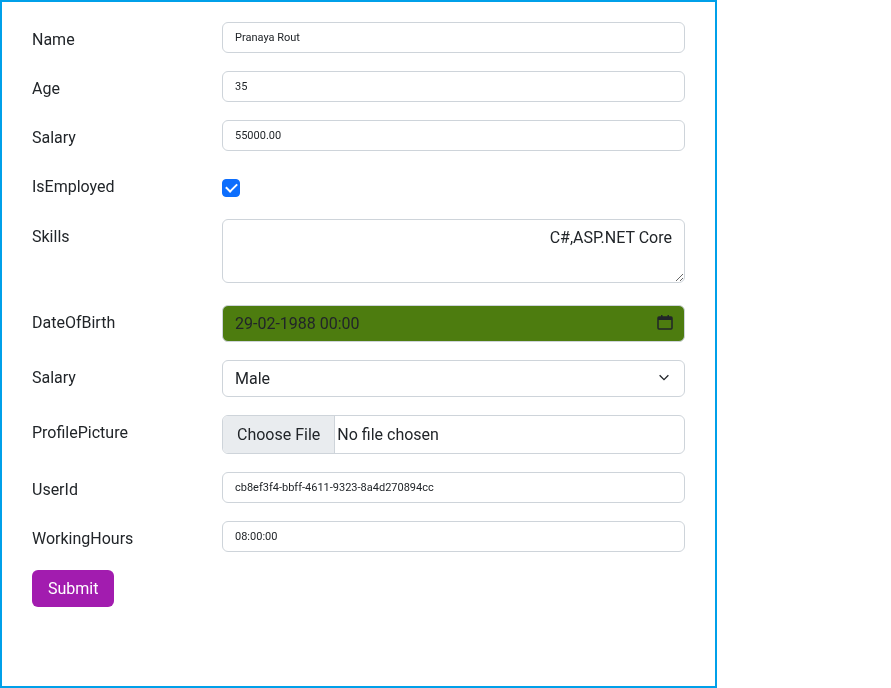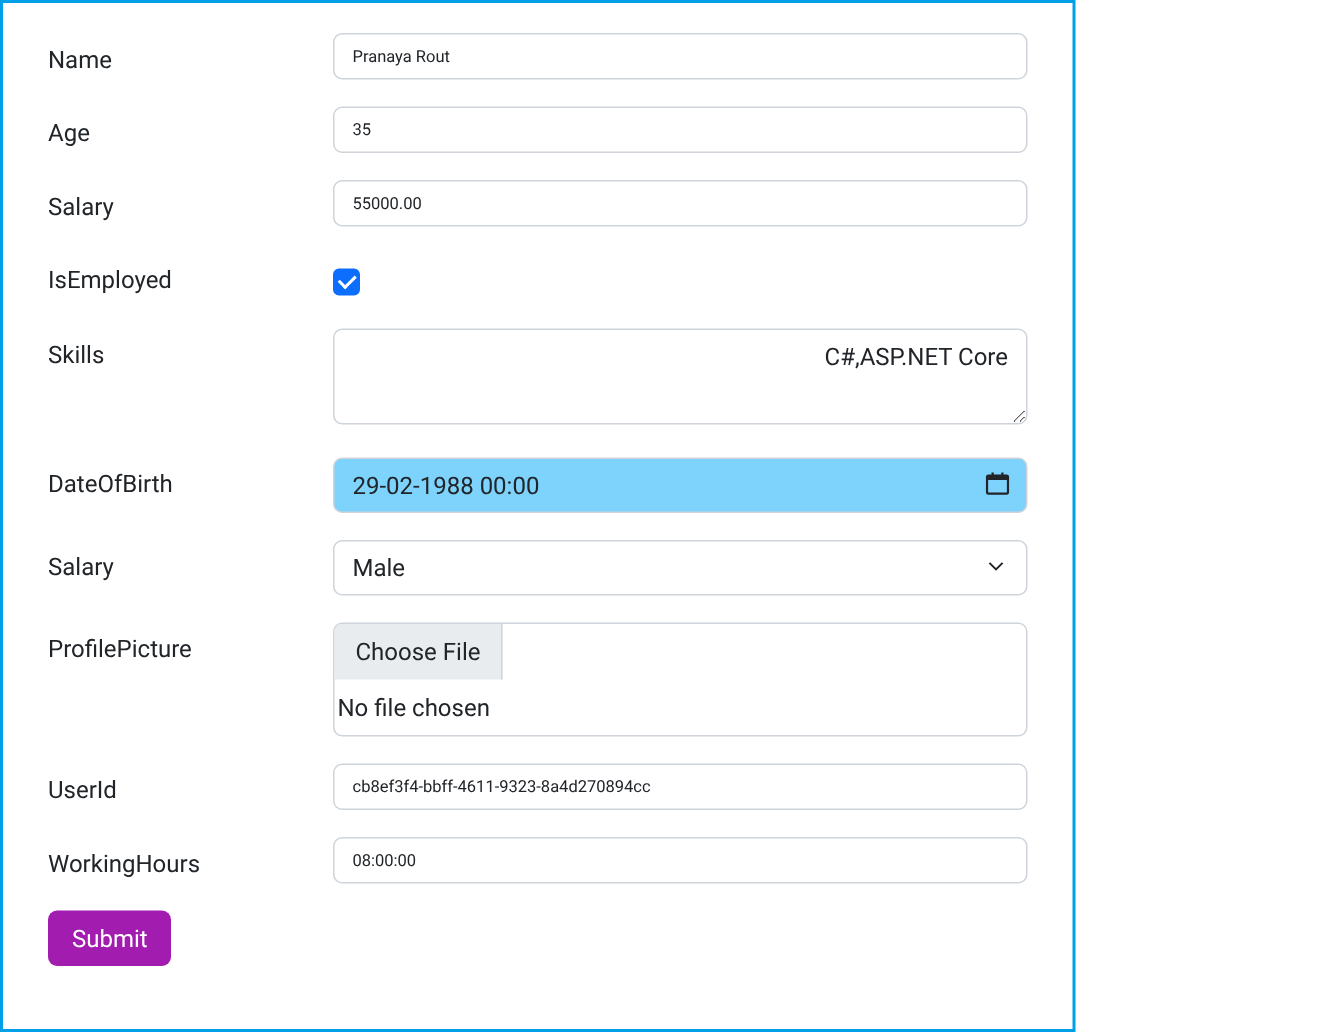--- a/index.html
+++ b/index.html
@@ -86,21 +86,21 @@
       align-items: center;
     }
     .date-input {
       width: 100%;
       padding: 8px 12px;
       padding-right: 40px;
       border: 1px solid #ced4da;
       border-radius: 6px;
       font-size: 16px;
       color: #212529;
-      background: #7dd3fc;
+      background: #4d7c0f;
       font-family: inherit;
     }
     .date-icon {
       position: absolute;
       right: 12px;
       pointer-events: none;
     }
     .select-wrapper {
       position: relative;
       display: flex;
@@ -119,26 +119,25 @@
       appearance: none;
       cursor: pointer;
     }
     .chevron-icon {
       position: absolute;
       right: 14px;
       pointer-events: none;
     }
     .file-wrapper {
       display: flex;
-      align-items: flex-start;
+      align-items: flex-end;
       border: 1px solid #ced4da;
       border-radius: 6px;
       overflow: hidden;
       cursor: pointer;
-      flex-direction: column;
     }
     .file-button {
       padding: 9px 14px;
       background: #e9ecef;
       border-right: 1px solid #ced4da;
       color: #212529;
       font-size: 16px;
     }
     .file-text {
       padding: 9px 2px;

